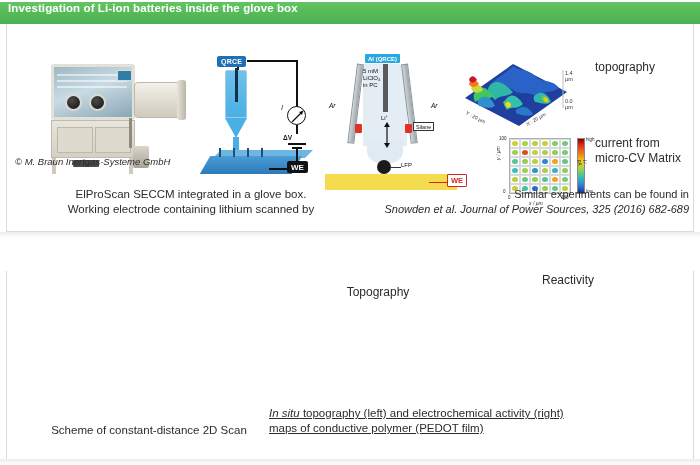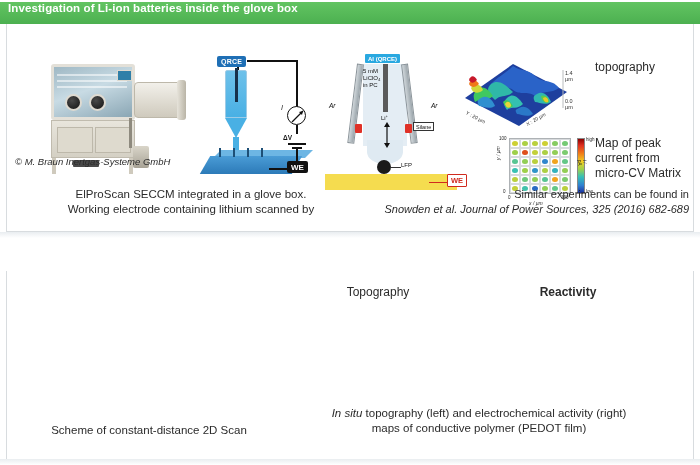--- a/index.html
+++ b/index.html
@@ -481,21 +481,20 @@
       <div class="cb-lbl" style="left:92px;top:24px;transform:rotate(90deg);transform-origin:left top;">i / pA</div>
       <div class="ax-num" style="left:4px;top:0px;">100</div>
       <div class="ax-num" style="left:8px;top:53px;">0</div>
       <div class="ax-num" style="left:13px;top:59px;">0</div>
       <div class="ax-num" style="left:66px;top:59px;">100</div>
       <div class="ax-name" style="left:0px;top:24px;transform:rotate(-90deg);transform-origin:left top;">y / µm</div>
       <div class="ax-name" style="left:34px;top:64px;">x / µm</div>
     </div>
 
     <div class="cap" style="left:588px; top:112px; width:106px; text-align:left; font-size:12px; line-height:15px;">
-      <div>Map of peak</div>
       <div>current from</div>
       <div>micro-CV Matrix</div>
     </div>
 
     <div class="cap" style="left:18px; top:163px; width:332px;">
       <div>ElProScan SECCM integrated in a glove box.</div>
       <div>Working electrode containing lithium scanned by</div>
     </div>
 
     <div class="cap" style="left:376px; top:163px; width:306px; text-align:right; font-size:11px;">
@@ -506,23 +505,23 @@
 
   <div class="shadowbar" id="sb1"></div>
 
 
   <div class="panel" id="panel2">
 
     <div class="cap" style="left:14px; top:152px; width:256px;">Scheme of constant-distance 2D Scan</div>
 
     <div class="plot-title" style="left:296px; top:14px; width:150px;">Topography</div>
 
-    <div class="plot-title" style="left:486px; top:14px; width:150px;font-weight:bold;">Reactivity</div>
-
-    <div class="cap" style="left:262px; top:135px; width:420px; text-align:center;">
+    <div class="plot-title" style="left:486px; top:2px; width:150px;">Reactivity</div>
+
+    <div class="cap" style="left:262px; top:135px; width:420px; text-align:left;text-decoration:underline;">
       <div>
         <span class="cap-italic">In situ</span><span> topography (left) and electrochemical activity (right)</span>
       </div>
       <div>maps of conductive polymer (PEDOT film)</div>
     </div>
   </div>
 
   <div class="shadowbar" id="sb2"></div>
 
 

